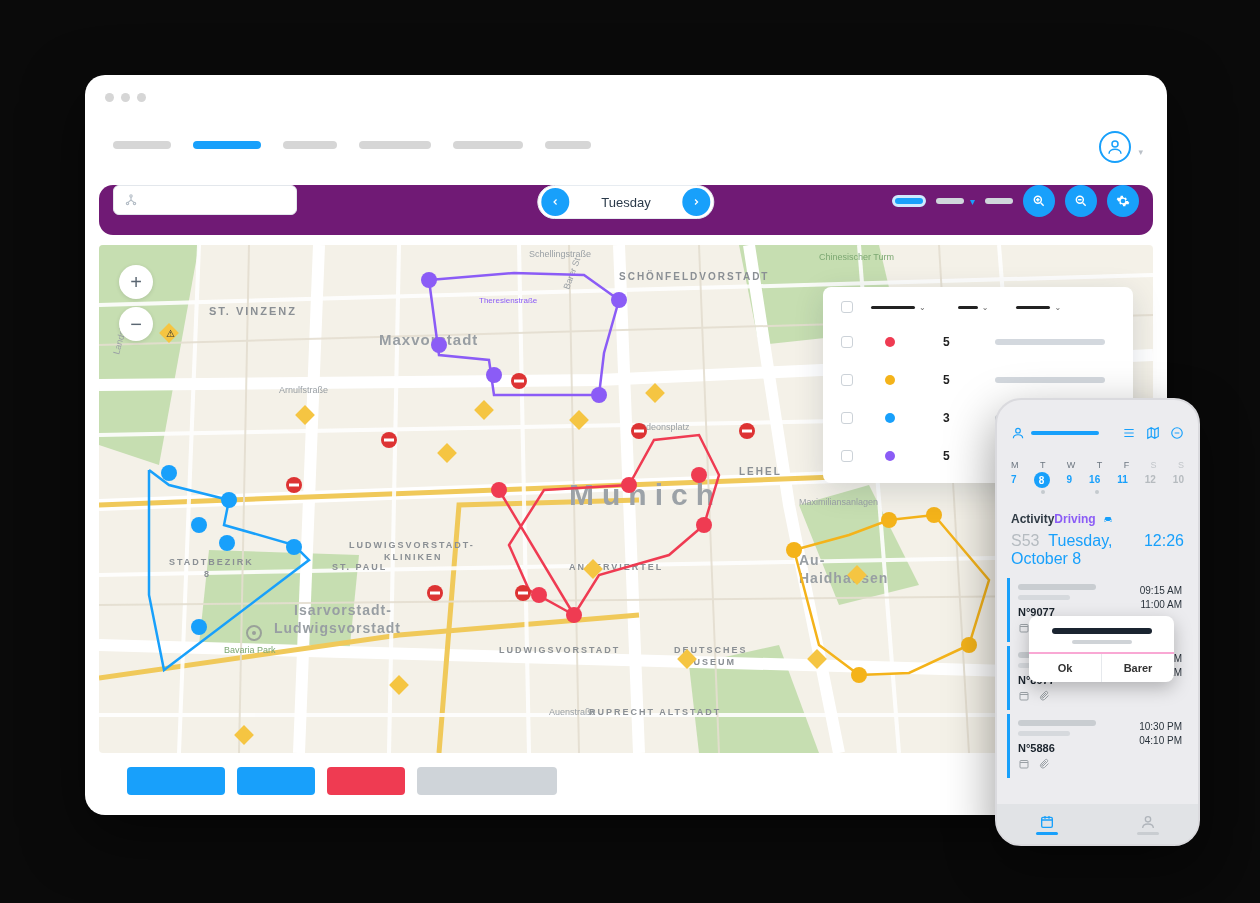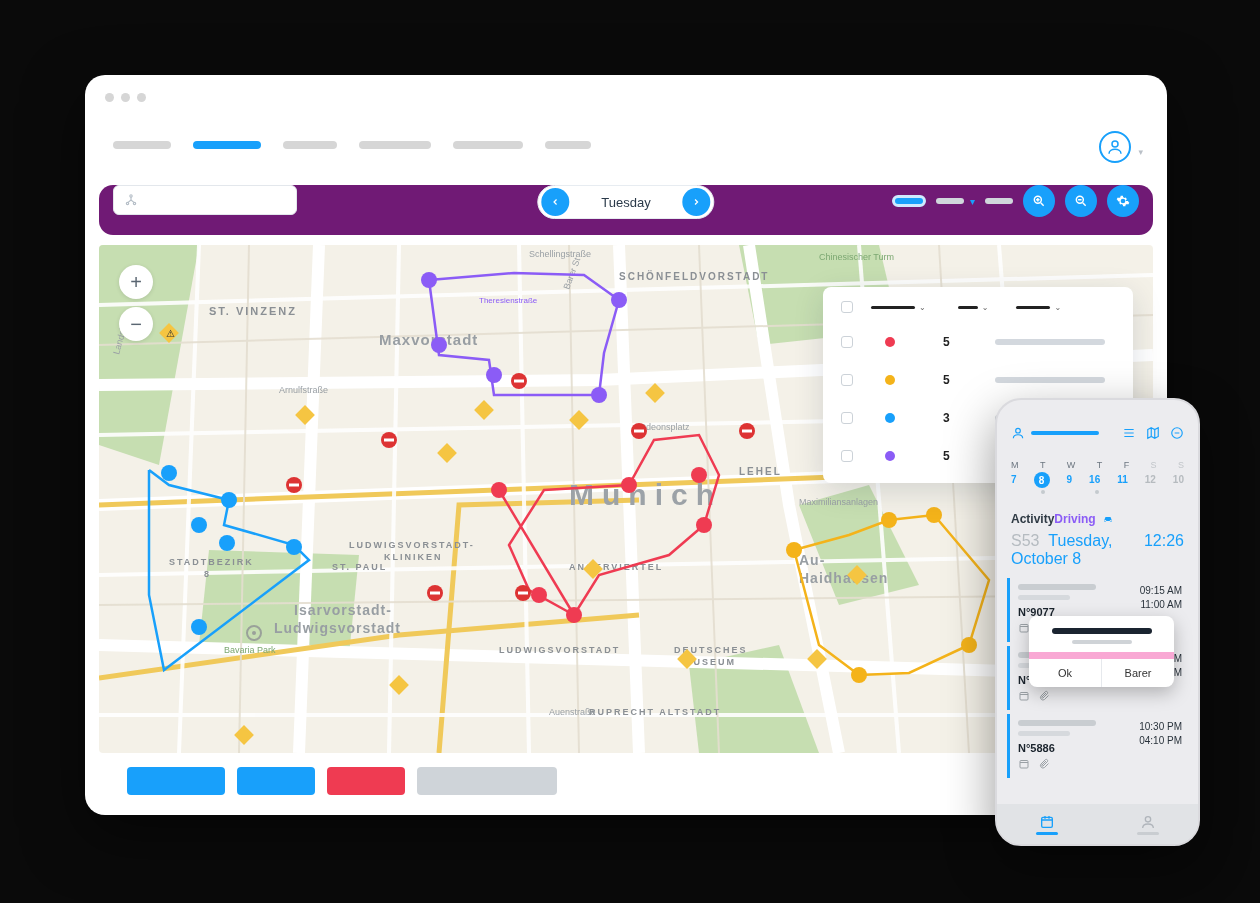--- a/index.html
+++ b/index.html
@@ -118,21 +118,21 @@
   .ph-card .row { display:flex; justify-content:space-between; align-items:flex-start;}
   .ph-card .times { text-align:right; font-size:10px; color:#2a333c; line-height:14px;}
   .ph-card .idrow { font-size:11px; font-weight:800; color:#1a232c; margin-top:2px;}
   .ph-card .icons2 { display:flex; gap:8px; margin-top:4px; color:#9aa0a5;}
   .popup {
     position:absolute; left:32px; top:216px; width:145px; background:#fff; border-radius:8px; box-shadow:0 6px 18px rgba(0,0,0,.25);
   }
   .popup .pc { padding:12px 14px 8px 14px; display:flex; flex-direction:column; align-items:center; gap:6px;}
   .popup .pline1 { width:100px; height:6px; background:#1a2430; border-radius:3px;}
   .popup .pline2 { width:60px; height:4px; background:#cfd3d7; border-radius:2px;}
-  .popup .pbtns { display:flex; border-top:7px solid #f9a8d4;}
+  .popup .pbtns { display:flex; border-top:2px solid #f9a8d4;font-weight:bold;}
   .popup .pbtn { flex:1; text-align:center; padding:8px 0; font-size:11px; color:#333;}
   .popup .pbtn+.pbtn { border-left:1px solid #e6e9ed;}
   .ph-bottom { position:absolute; bottom:0; left:0; right:0; height:40px; background:#e1e3e6; display:flex; justify-content:space-around; align-items:center;}
   .ph-bottom .tab { display:flex; flex-direction:column; align-items:center; gap:2px; color:#b0b5bb;}
   .ph-bottom .tab.act { color:#18a0fb;}
   .ph-bottom .und { width:22px; height:3px; background:#18a0fb; border-radius:2px;}
 </style>
 </head>
 <body>
 

